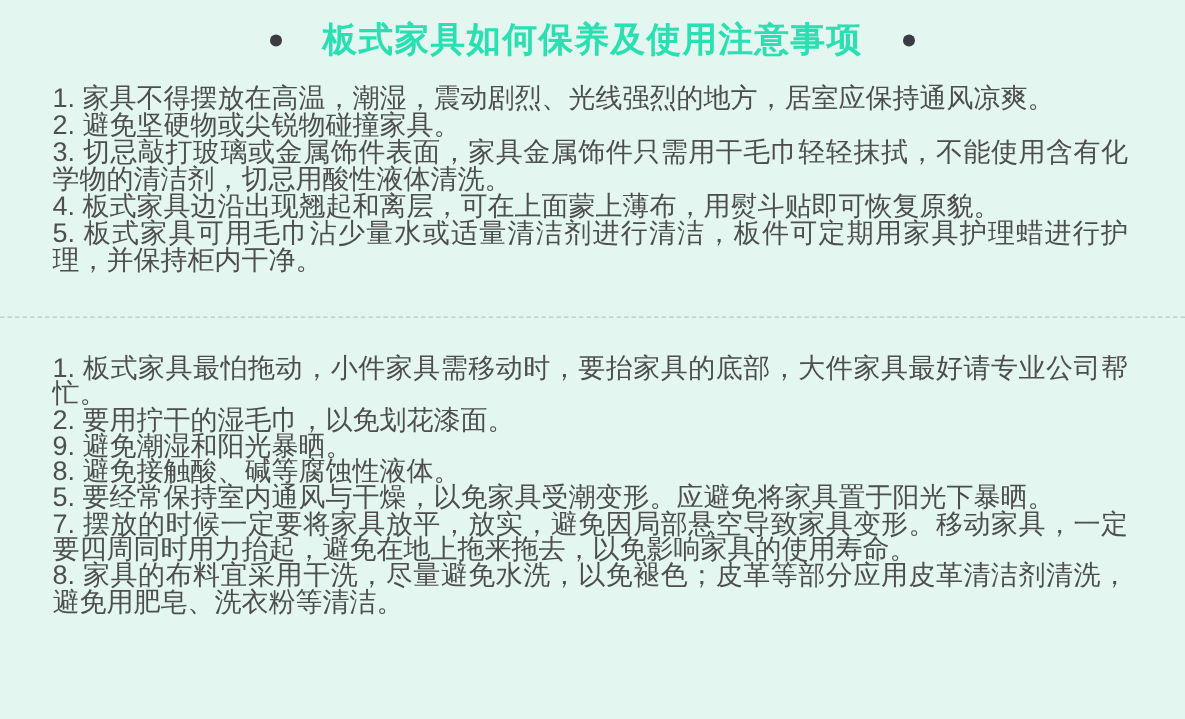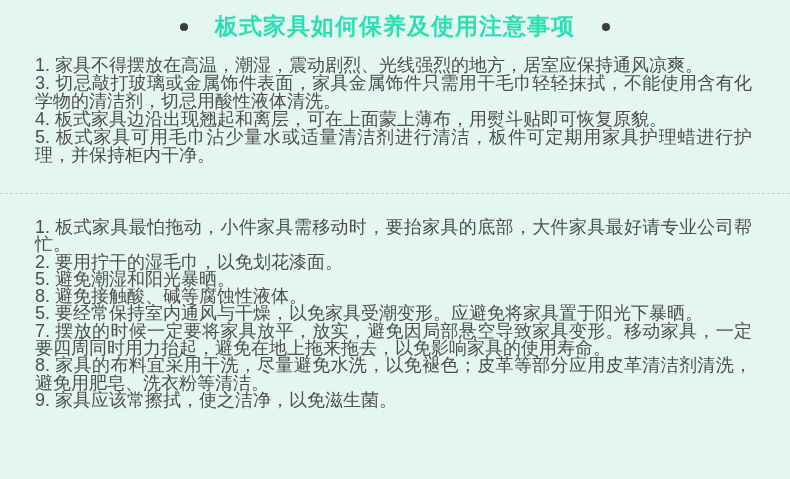--- a/index.html
+++ b/index.html
@@ -66,34 +66,34 @@
 <div class="page">
 
   <div class="section">
     <div class="title-row first">
       <span class="dot"></span>
       <span class="title-text">板式家具如何保养及使用注意事项</span>
       <span class="dot"></span>
     </div>
     <div class="list first">
         <p class="list-item">1. 家具不得摆放在高温，潮湿，震动剧烈、光线强烈的地方，居室应保持通风凉爽。</p>
+        <p class="list-item">2. 避免坚硬物或尖锐物碰撞家具。</p>
         <p class="list-item">3. 切忌敲打玻璃或金属饰件表面，家具金属饰件只需用干毛巾轻轻抹拭，不能使用含有化学物的清洁剂，切忌用酸性液体清洗。</p>
         <p class="list-item">4. 板式家具边沿出现翘起和离层，可在上面蒙上薄布，用熨斗贴即可恢复原貌。</p>
         <p class="list-item">5. 板式家具可用毛巾沾少量水或适量清洁剂进行清洁，板件可定期用家具护理蜡进行护理，并保持柜内干净。</p>
       </div>
   </div>
 
   <hr class="divider">
 
   <div class="section">
     <div class="list second">
         <p class="list-item">1. 板式家具最怕拖动，小件家具需移动时，要抬家具的底部，大件家具最好请专业公司帮忙。</p>
         <p class="list-item">2. 要用拧干的湿毛巾，以免划花漆面。</p>
-        <p class="list-item">5. 避免潮湿和阳光暴晒。</p>
+        <p class="list-item">9. 避免潮湿和阳光暴晒。</p>
         <p class="list-item">8. 避免接触酸、碱等腐蚀性液体。</p>
         <p class="list-item">5. 要经常保持室内通风与干燥，以免家具受潮变形。应避免将家具置于阳光下暴晒。</p>
         <p class="list-item">7. 摆放的时候一定要将家具放平，放实，避免因局部悬空导致家具变形。移动家具，一定要四周同时用力抬起，避免在地上拖来拖去，以免影响家具的使用寿命。</p>
         <p class="list-item">8. 家具的布料宜采用干洗，尽量避免水洗，以免褪色；皮革等部分应用皮革清洁剂清洗，避免用肥皂、洗衣粉等清洁。</p>
-        <p class="list-item">9. 家具应该常擦拭，使之洁净，以免滋生菌。</p>
       </div>
   </div>
 
 </div>
 
 </body></html>

